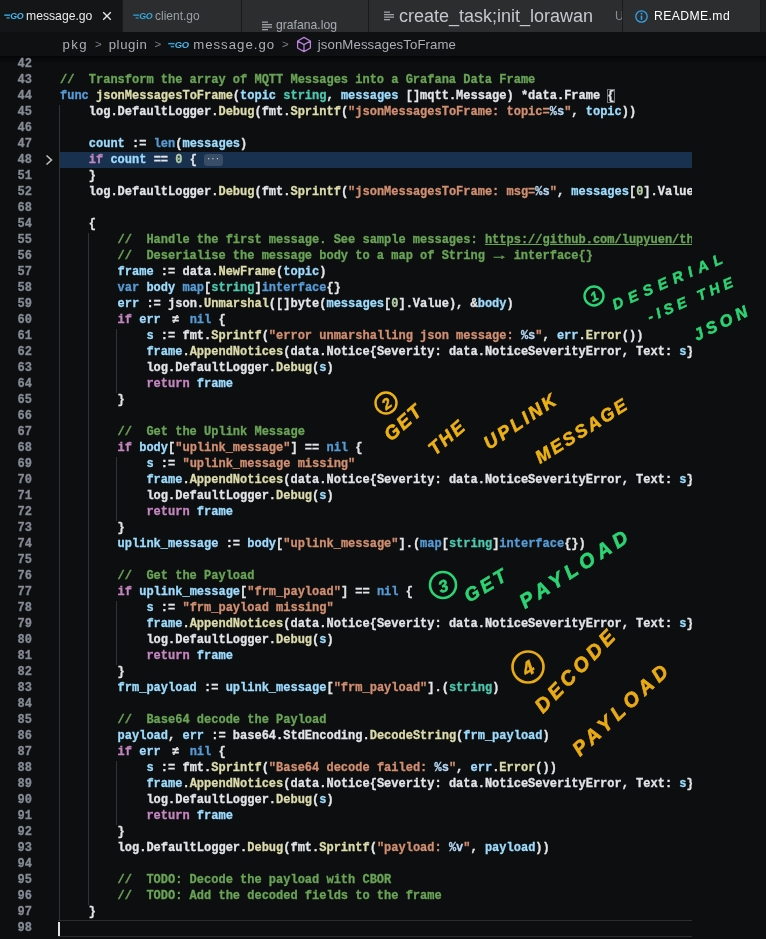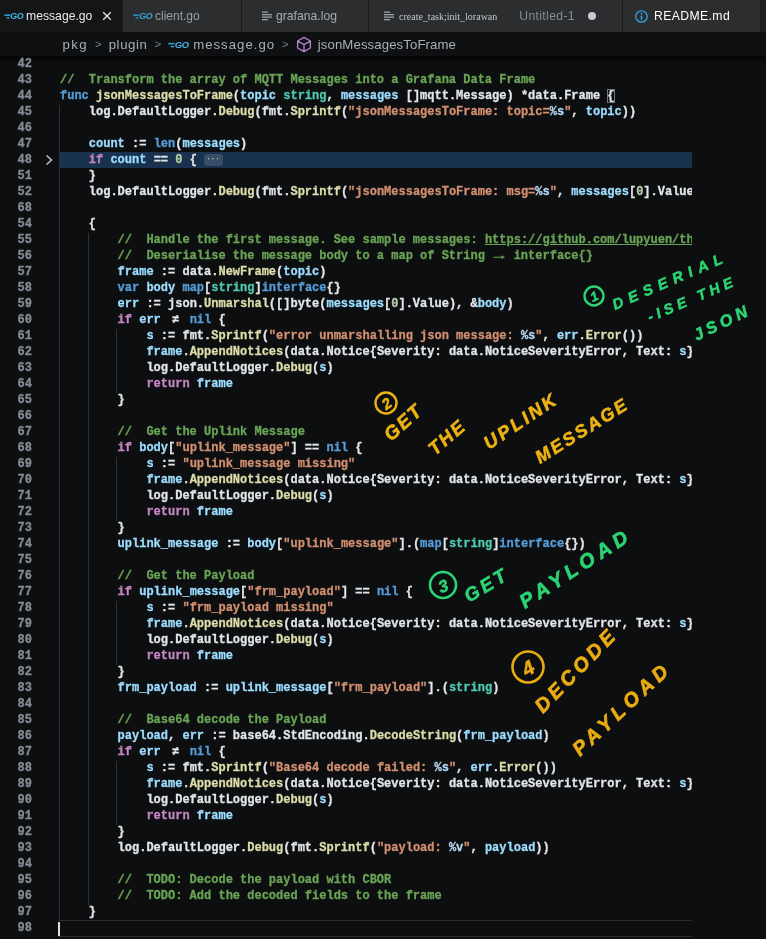--- a/index.html
+++ b/index.html
@@ -54,37 +54,37 @@
       </svg>
     </div>
     <div class="tab inactive" style="width:119px;padding-left:10px;color:#9aa0a5;">
       <svg width="20" height="12" viewBox="0 0 20 12" style="margin-right:2px;flex:none;">
         <rect x="0.2" y="4.4" width="6" height="1.5" fill="#2794c4"></rect>
         <rect x="2.6" y="7.3" width="3" height="1.3" fill="#2794c4"></rect>
         <text x="6.3" y="9.4" font-family="Liberation Sans" font-size="8.8" font-weight="bold" font-style="italic" letter-spacing="-0.3" fill="#35a8d8">GO</text>
       </svg>
       <span style="font-size:12px;">client.go</span>
     </div>
-    <div class="tab inactive" style="width:127px;padding-left:20px;color:#a6acb2;">
+    <div class="tab inactive" style="width:127px;padding-left:20px;color:#a6acb2;align-items:flex-end;">
       <svg width="11" height="12" viewBox="0 0 11 12" style="margin-right:3px;flex:none;">
         <rect x="0" y="1.5" width="6" height="1.3" fill="#9da2a6"></rect>
         <rect x="0" y="4.0" width="10" height="1.3" fill="#9da2a6"></rect>
         <rect x="0" y="6.5" width="10" height="1.3" fill="#9da2a6"></rect>
         <rect x="0" y="9.0" width="6" height="1.3" fill="#9da2a6"></rect>
       </svg>
       <span style="font-size:12.2px;">grafana.log</span>
     </div>
     <div class="tab inactive" style="width:254px;padding-left:15px;color:#c3c8cd;">
       <svg width="11" height="12" viewBox="0 0 11 12" style="margin-right:4px;flex:none;">
         <rect x="0" y="1.5" width="6" height="1.3" fill="#9da2a6"></rect>
         <rect x="0" y="4.0" width="10" height="1.3" fill="#9da2a6"></rect>
         <rect x="0" y="6.5" width="10" height="1.3" fill="#9da2a6"></rect>
         <rect x="0" y="9.0" width="6" height="1.3" fill="#9da2a6"></rect>
       </svg>
-      <span style="font-size:10px;font-family:Liberation Serif, serif;">create_task;init_lorawan</span>
+      <span style="font-size:18px;">create_task;init_lorawan</span>
       <span style="font-size:12.2px;color:#878d93;margin-left:22px;letter-spacing:0.35px;">Untitled-1</span>
       <span style="width:8.4px;height:8.4px;border-radius:50%;background:#c8cbd0;margin-left:13px;flex:none;"></span>
     </div>
     <div class="tab inactive" style="width:138px;padding-left:12px;color:#ffffff;">
       <svg width="13" height="13" viewBox="0 0 13 13" style="margin-right:6px;flex:none;">
         <circle cx="6.5" cy="6.5" r="5.7" fill="none" stroke="#35a0e8" stroke-width="1.3"></circle>
         <rect x="5.7" y="5.6" width="1.6" height="4.2" fill="#35a0e8"></rect>
         <rect x="5.7" y="2.8" width="1.6" height="1.7" fill="#35a0e8"></rect>
       </svg>
       <span style="font-size:12.2px;letter-spacing:0.4px;">README.md</span>

